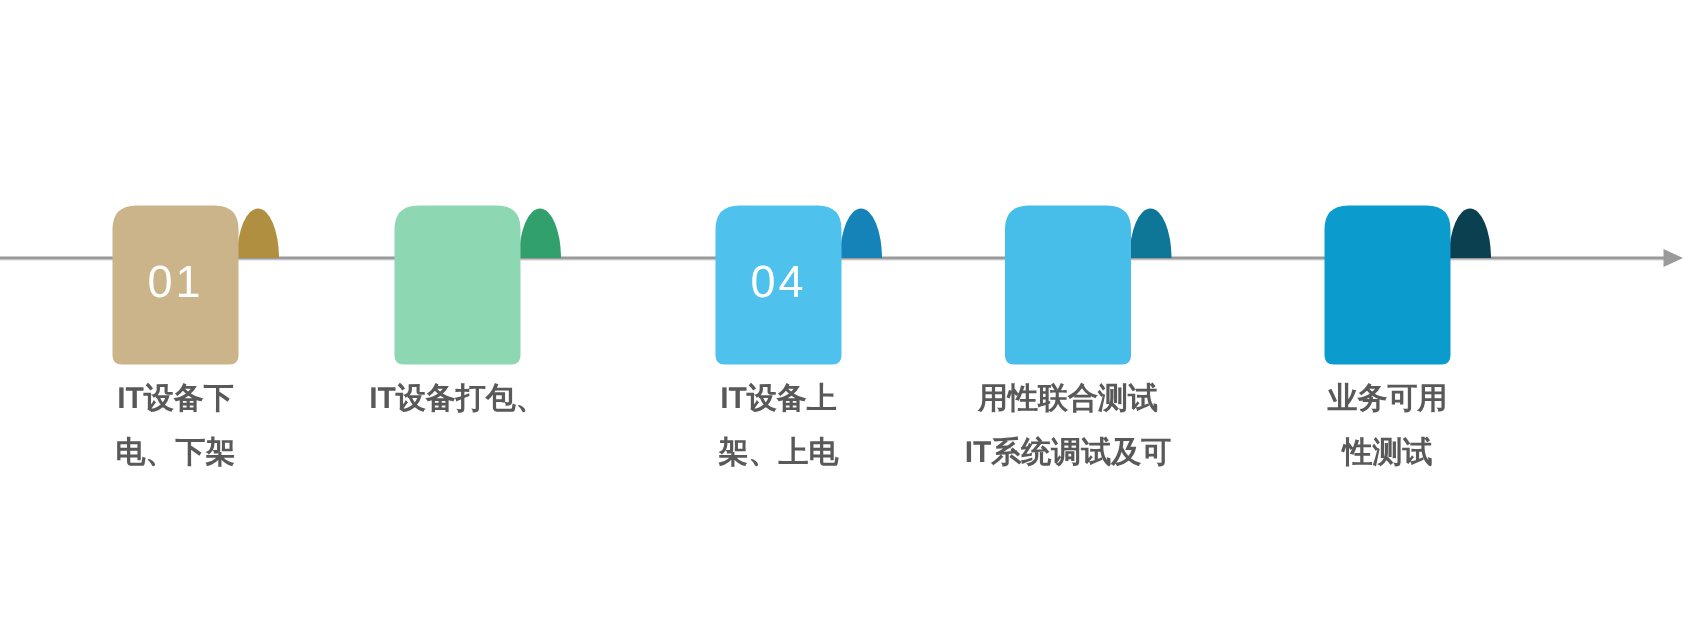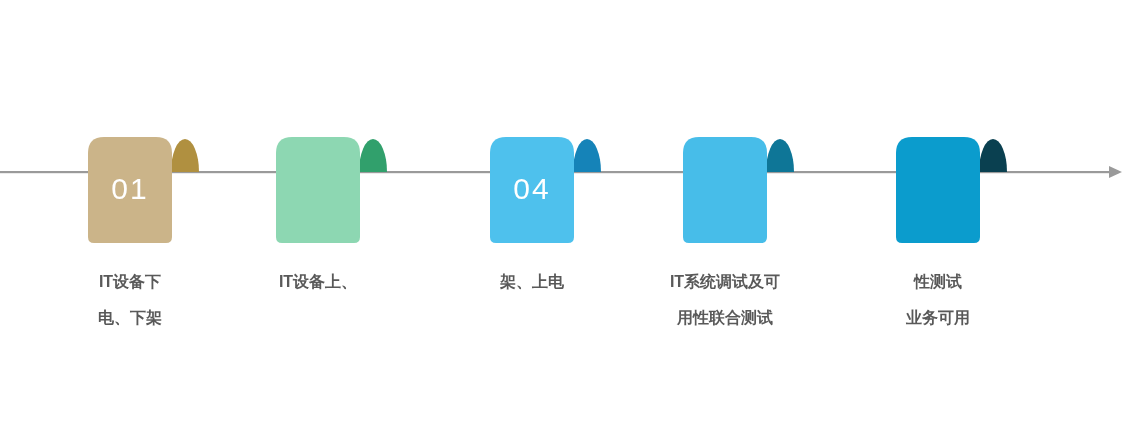--- a/index.html
+++ b/index.html
@@ -21,44 +21,44 @@
     position:absolute;
     top:166px;left:1109px;
     width:0;height:0;
     border-left:13px solid #9a9a9a;
     border-top:6px solid transparent;
     border-bottom:6px solid transparent;
   }
   .marker{
     position:absolute;
     top:137px;
-    width:112px;height:106px;margin-left:13px;
+    width:112px;height:106px;
   }
   .marker svg{
     position:absolute;left:0;top:0;
     overflow:visible;
     display:block;
   }
   .step-number{
     position:absolute;
     left:0;top:34px;
     width:84px;height:36px;
     line-height:36px;
     text-align:center;
     font-size:30px;
     font-weight:400;
     letter-spacing:2px;
     color:#ffffff;
   }
   .step-label{
     position:absolute;
-    left:-68px;top:127px;
+    left:-68px;top:111px;
     width:220px;
     text-align:center;
-    font-size:16px;
+    font-size:20px;
     font-weight:700;
     line-height:36px;
     color:#595959;
   }
 </style>
 </head>
 <body>
 
 <div class="stage">
 
@@ -76,50 +76,51 @@
       <div>电、下架</div>
     </div>
   </div>
 
   <div class="marker" style="left:263px">
     <svg width="112" height="106" viewBox="0 0 112 106">
       <path d="M83,35 A14,33 0 0 1 111,35 Z" fill="#31a06c"></path>
       <path d="M16,0 L68,0 Q84,0 84,16 L84,100 Q84,106 78,106 L6,106 Q0,106 0,100 L0,16 Q0,0 16,0 Z" fill="#8dd7b2"></path>
     </svg>
     <div class="step-label">
-      <div>IT设备上、</div>
+      <div>IT设备打包、</div>
     </div>
   </div>
 
   <div class="marker" style="left:477px">
     <svg width="112" height="106" viewBox="0 0 112 106">
       <path d="M83,35 A14,33 0 0 1 111,35 Z" fill="#1583b8"></path>
       <path d="M16,0 L68,0 Q84,0 84,16 L84,100 Q84,106 78,106 L6,106 Q0,106 0,100 L0,16 Q0,0 16,0 Z" fill="#4ec1ed"></path>
     </svg>
     <div class="step-number">04</div>
     <div class="step-label">
+      <div>IT设备上</div>
       <div>架、上电</div>
     </div>
   </div>
 
   <div class="marker" style="left:670px">
     <svg width="112" height="106" viewBox="0 0 112 106">
       <path d="M83,35 A14,33 0 0 1 111,35 Z" fill="#0e7697"></path>
       <path d="M16,0 L68,0 Q84,0 84,16 L84,100 Q84,106 78,106 L6,106 Q0,106 0,100 L0,16 Q0,0 16,0 Z" fill="#47bde9"></path>
     </svg>
     <div class="step-label">
+      <div>用性联合测试</div>
       <div>IT系统调试及可</div>
-      <div>用性联合测试</div>
     </div>
   </div>
 
   <div class="marker" style="left:883px">
     <svg width="112" height="106" viewBox="0 0 112 106">
       <path d="M83,35 A14,33 0 0 1 111,35 Z" fill="#0a4050"></path>
       <path d="M16,0 L68,0 Q84,0 84,16 L84,100 Q84,106 78,106 L6,106 Q0,106 0,100 L0,16 Q0,0 16,0 Z" fill="#0b9ccd"></path>
     </svg>
     <div class="step-label">
+      <div>业务可用</div>
       <div>性测试</div>
-      <div>业务可用</div>
     </div>
   </div>
 
 </div>
 
 </body></html>

